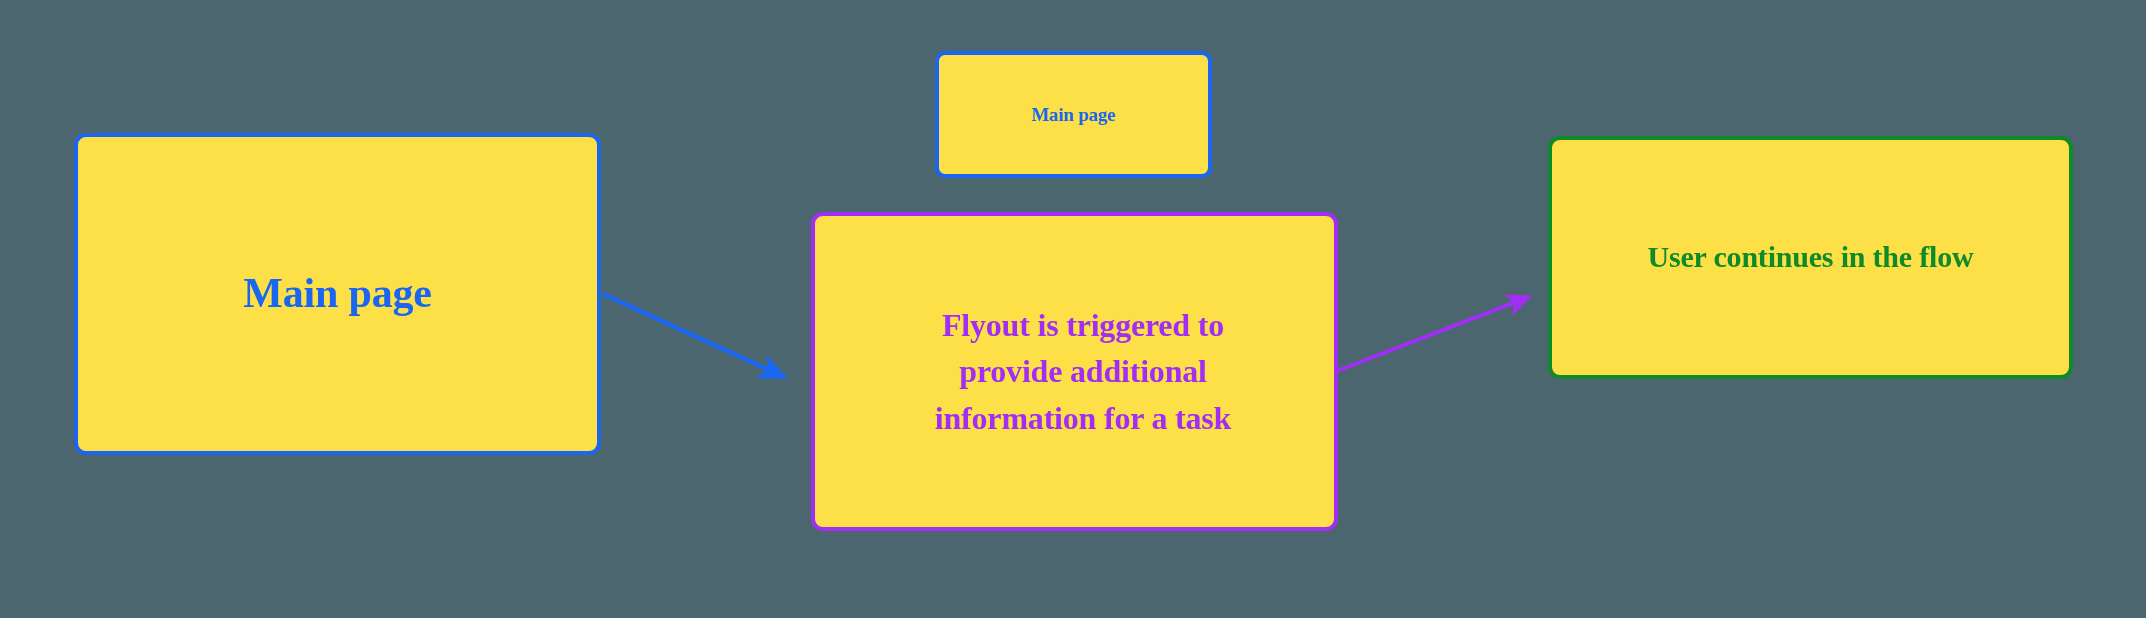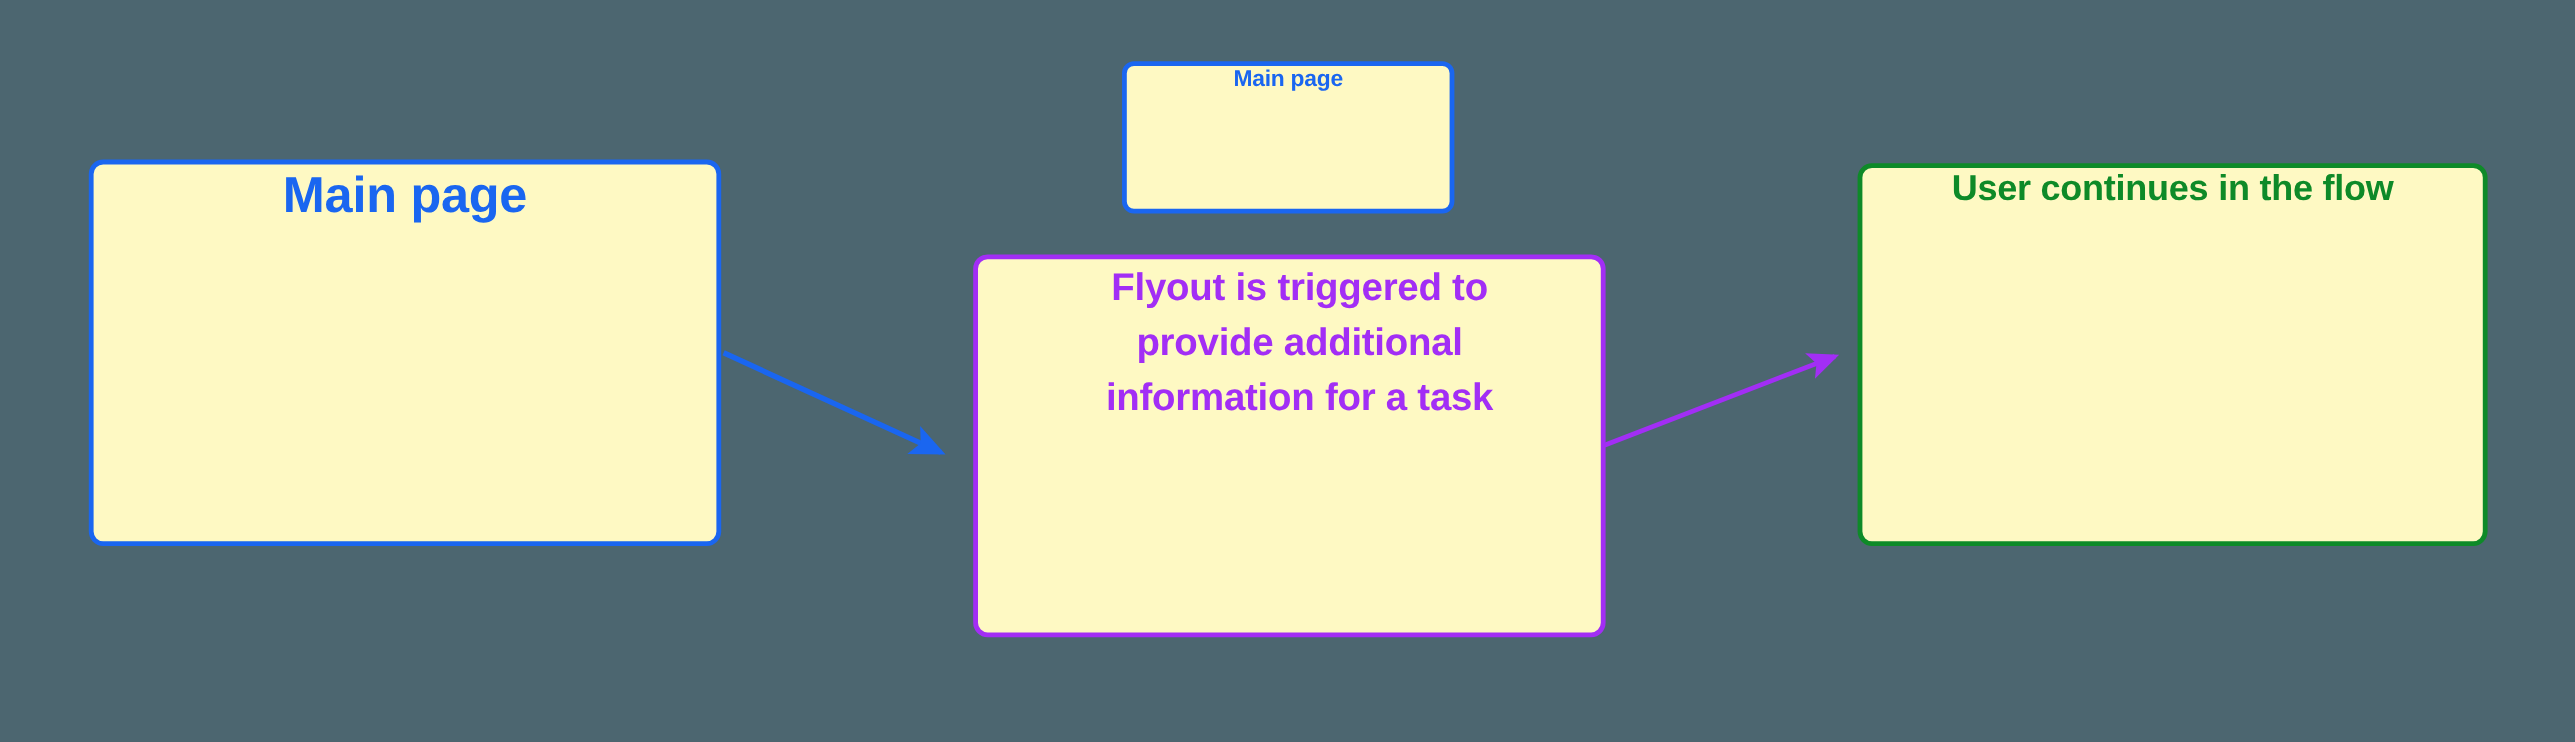--- a/index.html
+++ b/index.html
@@ -14,26 +14,28 @@
     overflow: hidden;
   }
   #canvas {
     position: relative;
     width: 2146px;
     height: 618px;
     background: #4c6670;
   }
   .node {
     position: absolute;
-    background: #fef9c3;
+    background: #fde047;
     border-radius: 12px;
     display: flex;
+    align-items: center;
     justify-content: center;
     box-sizing: border-box;
     text-align: center;
+    font-family: Liberation Serif, serif;
   }
   .node-label {
     font-weight: bold;
     line-height: 1.22;
     letter-spacing: -0.2px;
     white-space: pre-line;
     padding: 0 14px;
   }
 
   
@@ -76,21 +78,21 @@
     color: #a22ef5;
     font-size: 32px;
     line-height: 1.44;
   }
 
   
   #node-user-continues {
     left: 1548px;
     top: 136px;
     width: 525px;
-    height: 319px;
+    height: 243px;
     border: 4px solid #0e8a28;
   }
   #node-user-continues .node-label {
     color: #0e8a28;
     font-size: 30px;
   }
 
   
   #connectors {
     position: absolute;

